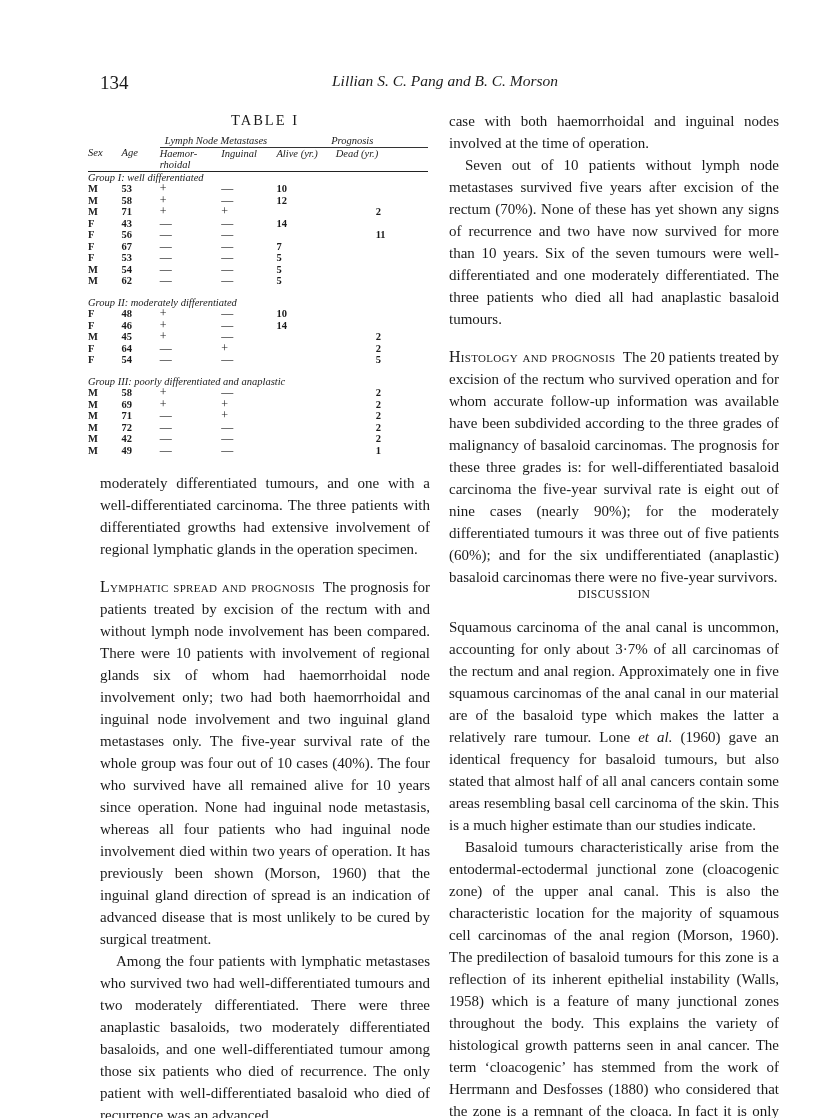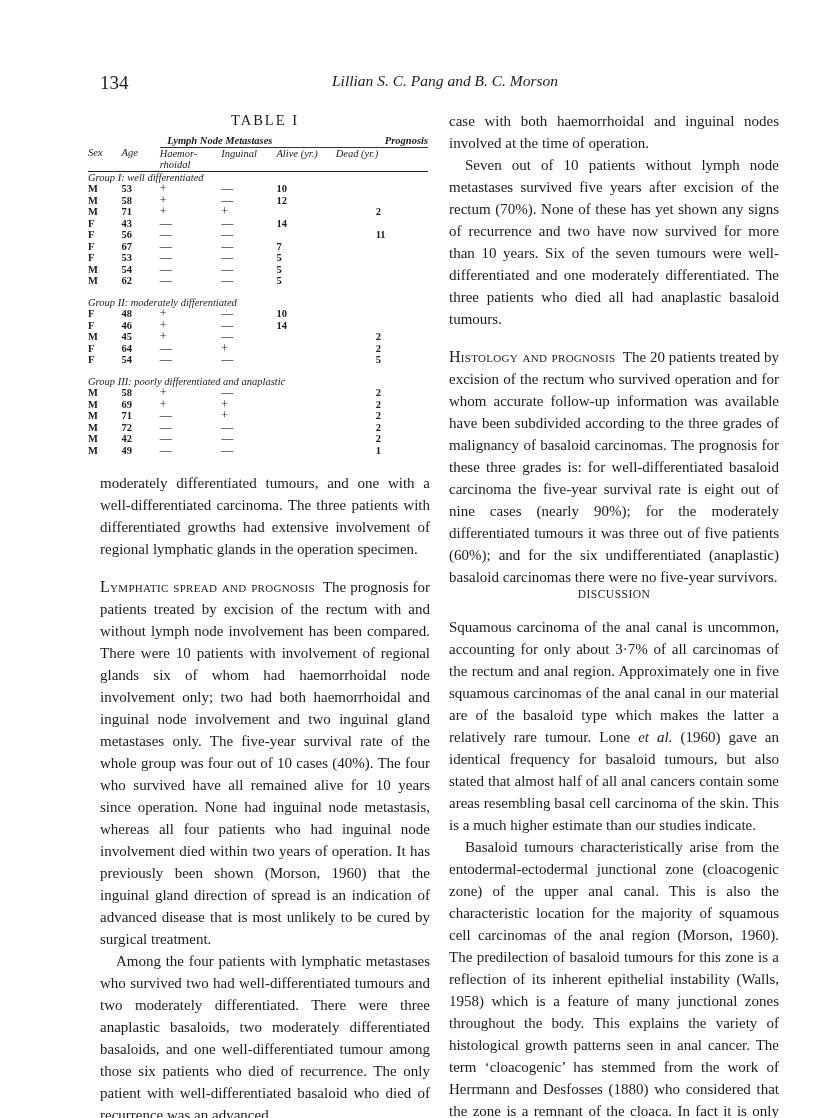--- a/index.html
+++ b/index.html
@@ -9,21 +9,21 @@
     .running-head { position: absolute; left: 232px; top: 0; font-size: 15.5px; font-style: italic; }
 
     .col-left { position: absolute; left: 100px; top: 110px; width: 330px; }
     .col-right { position: absolute; left: 449px; top: 110px; width: 330px; }
 
     .table-title { text-align: center; font-size: 14.5px; letter-spacing: 2px; margin-top: 2px; margin-bottom: 6px; }
     .table-caption { text-align: center; font-size: 10.2px; letter-spacing: 0.3px; line-height: 14px; font-variant: small-caps; text-transform: uppercase; margin: 0 -12px 0 -12px; }
 
     table.data-table { border-collapse: collapse; width: 340px; margin-left: -12px; font-size: 10.5px; }
     table.data-table td, table.data-table th { padding: 0; line-height: 11.5px; vertical-align: top; }
-    .hdr-group th { font-style: italic; font-weight: bold; text-align: right; padding-top: 4px; padding-bottom: 3px; }
+    .hdr-group th { font-style: italic; font-weight: normal; text-align: center; padding-top: 4px; padding-bottom: 3px; }
     .hdr-group th.under { border-bottom: 1px solid #333; }
     .hdr-cols th { font-style: italic; font-weight: normal; text-align: left; padding-top: 5px; padding-bottom: 8px; line-height: 12px; border-bottom: 1.5px solid #222; }
     .group-label td { font-style: italic; padding-top: 8px; }
     .row td { font-weight: bold; }
     .row td.sym { font-weight: normal; font-size: 12px; line-height: 11.5px; }
     .c-sex { width: 37px; padding-left: 0; }
     .c-age { width: 42px; }
     .c-haem { width: 66px; }
     .c-ing { width: 54px; }
     .c-alive { width: 66px; }

